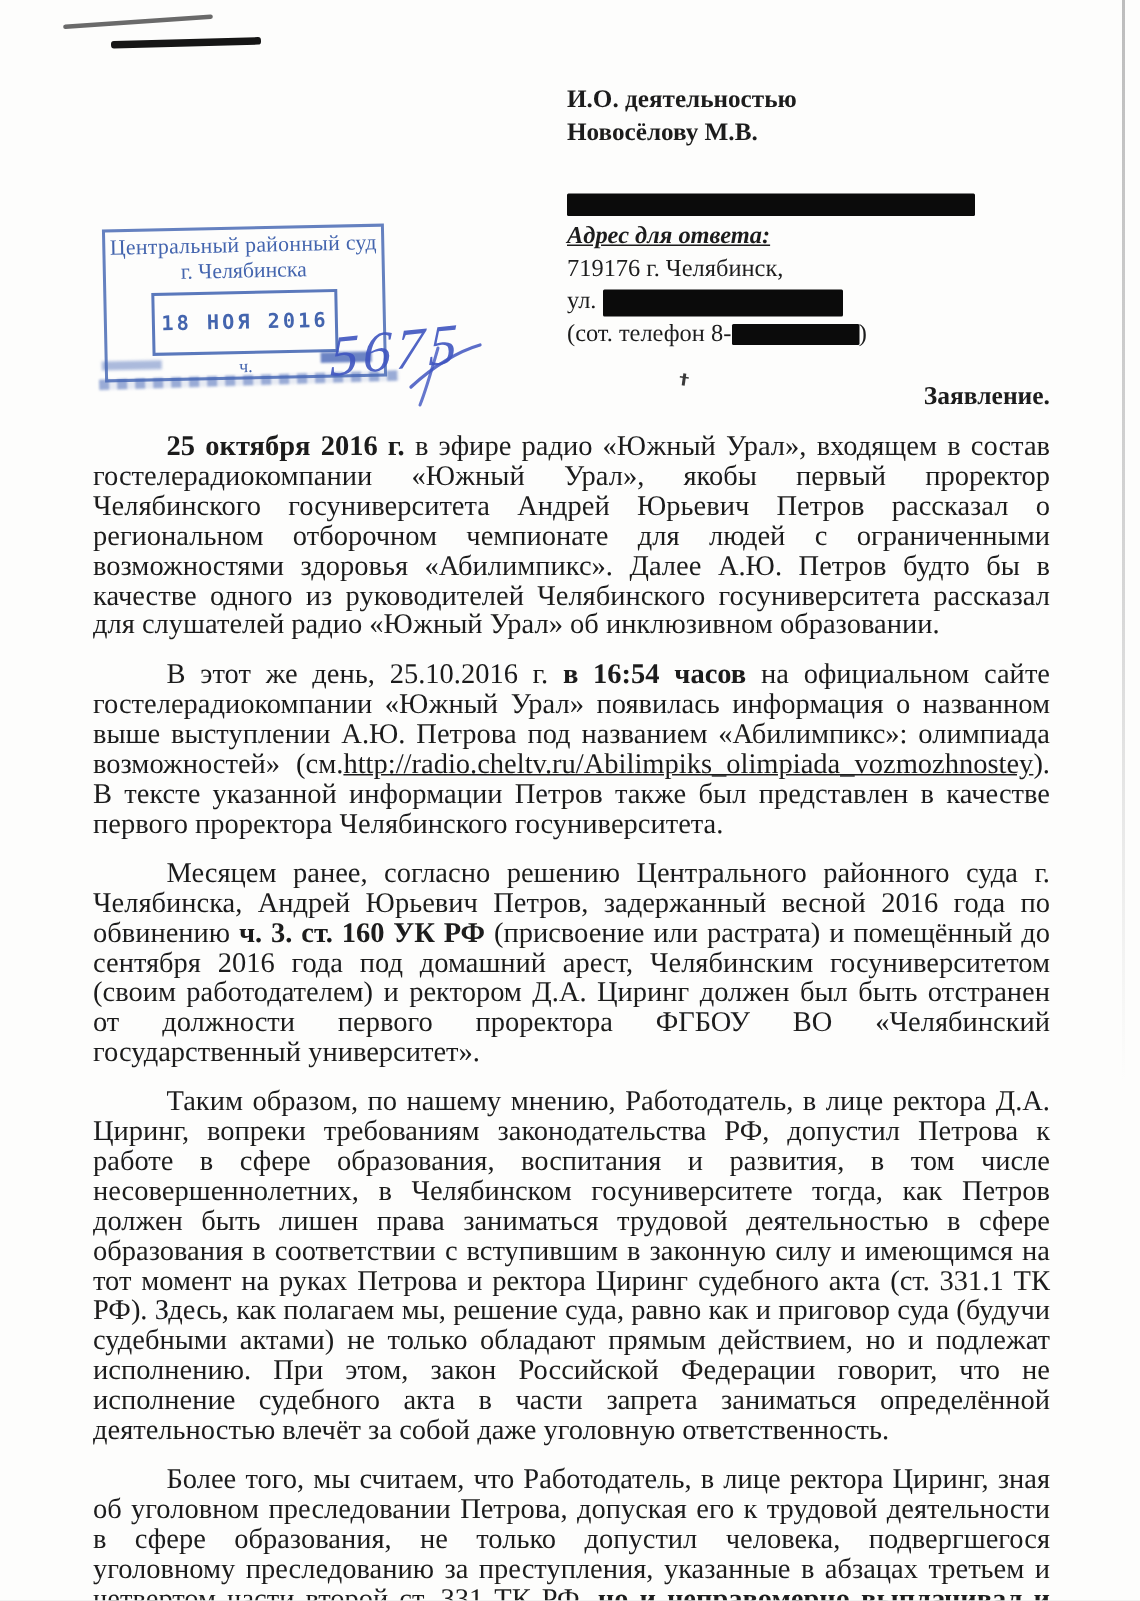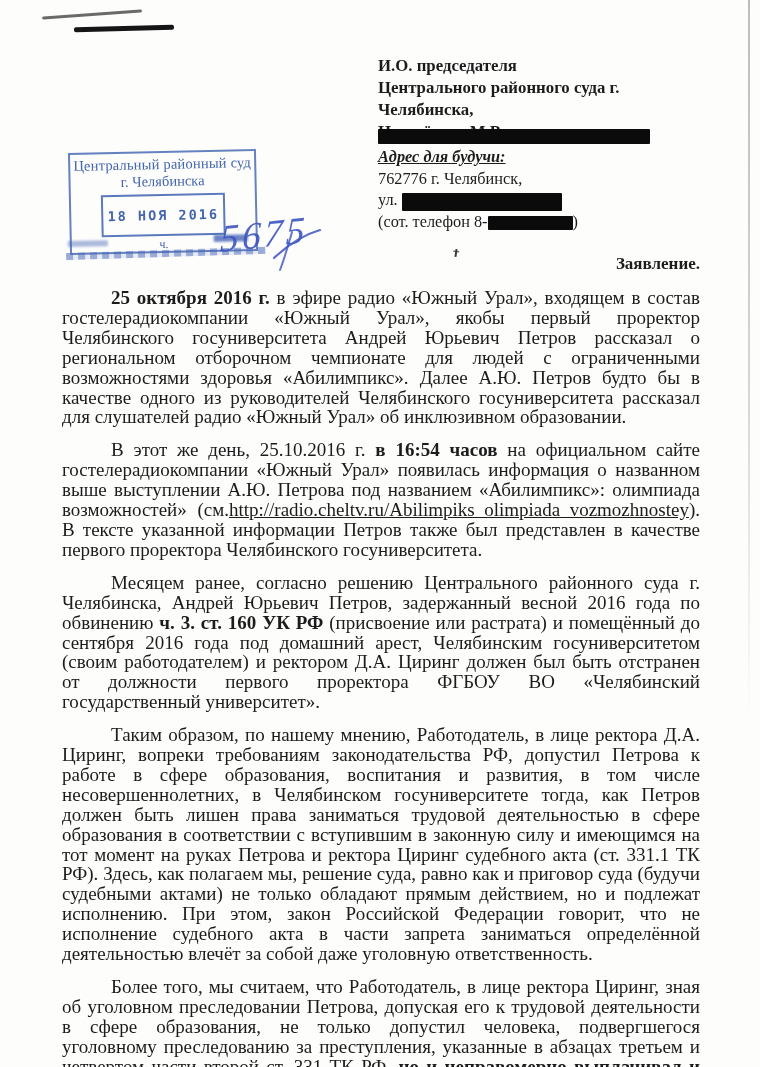--- a/index.html
+++ b/index.html
@@ -97,29 +97,28 @@
     <div class="stamp-smudge2"></div>
     <div class="stamp-blob"></div>
   </div>
   <div class="hand-number">5675</div>
   <svg class="hand-stroke" width="110" height="60" viewBox="0 0 110 60">
     <path d="M60,44 C75,30 92,20 106,16" stroke="#3f55c0" stroke-width="2.2" fill="none" stroke-linecap="round" opacity=".85"></path>
     <path d="M78,18 C74,32 70,46 66,56" stroke="#3f55c0" stroke-width="2" fill="none" stroke-linecap="round" opacity=".8"></path>
   </svg>
 
   <div class="recipient" id="recipient">
-      <div class="r-line">И.О. председателя</div>
-      <div class="r-line">Центрального районного суда г. Челябинска,</div>
+      <div class="r-line">И.О. деятельностью</div>
       <div class="r-line">Новосёлову М.В.</div>
     </div>
 
   <div class="applicant" id="applicant">
       <div class="a-line"><span class="bar" style="width: 272px; height: 15px;"></span></div>
-      <div class="a-line italic-underline">Адрес для будучи:</div>
-      <div class="a-line">762776 г. Челябинск,</div>
+      <div class="a-line italic-underline">Адрес для ответа:</div>
+      <div class="a-line">719176 г. Челябинск,</div>
       <div class="a-line">ул. <span class="bar" style="width: 160px; height: 18px;"></span></div>
       <div class="a-line">(сот. телефон 8-<span class="bar" style="width: 85px; height: 14px;"></span>)</div>
     </div>
   <div class="tiny-mark"></div>
 
   <div class="main">
     <div class="title">Заявление.</div>
     <div id="bodytext">
         <p><span class="b">25 октября 2016 г.</span><span class=""> в эфире радио «Южный Урал», входящем в состав гостелерадиокомпании «Южный Урал», якобы первый проректор Челябинского госуниверситета Андрей Юрьевич Петров рассказал о региональном отборочном чемпионате для людей с ограниченными возможностями здоровья «Абилимпикс». Далее А.Ю. Петров будто бы в качестве одного из руководителей Челябинского госуниверситета рассказал для слушателей радио «Южный Урал» об инклюзивном образовании.</span></p>
         <p><span class="">В этот же день, 25.10.2016 г. </span><span class="b">в 16:54 часов</span><span class=""> на официальном сайте гостелерадиокомпании «Южный Урал» появилась информация о названном выше выступлении А.Ю. Петрова под названием «Абилимпикс»: олимпиада возможностей» (см.</span><span class="u">http://radio.cheltv.ru/Abilimpiks_olimpiada_vozmozhnostey</span><span class="">). В тексте указанной информации Петров также был представлен в качестве первого проректора Челябинского госуниверситета.</span></p>

